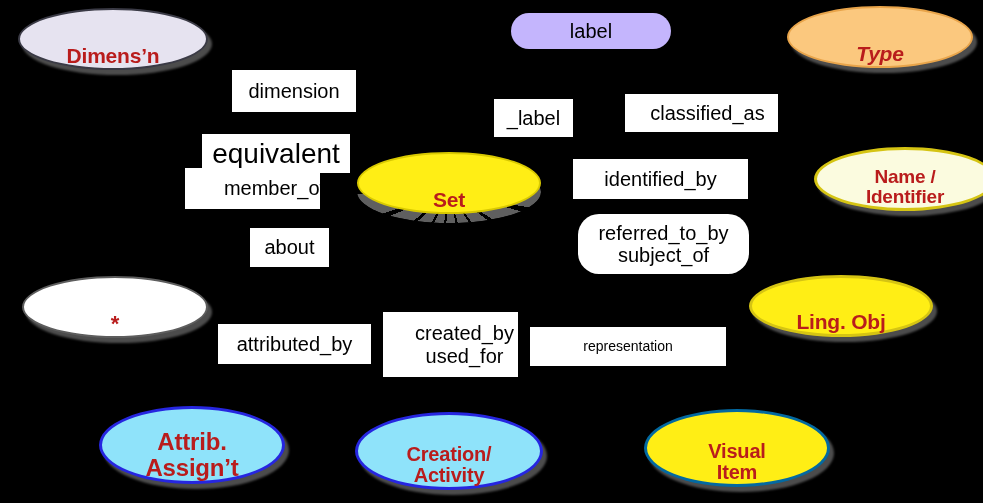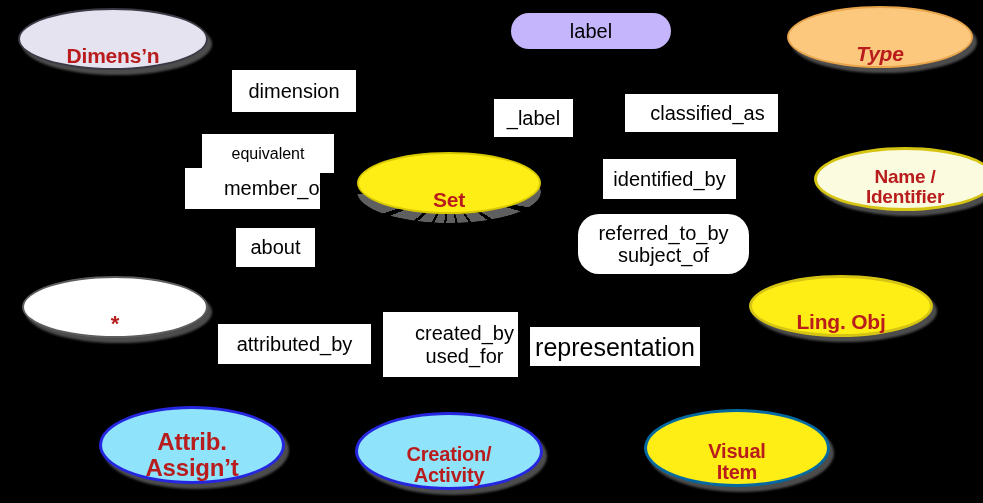--- a/index.html
+++ b/index.html
@@ -87,30 +87,30 @@
 </head>
 <body>
 
 <div id="canvas">
 
   <div id="plabel-layer">
       <div class="plabel" style="left: 232px; top: 70px; width: 124px; height: 42px; font-size: 20px;">dimension</div>
       <div class="plabel pill" style="left: 511px; top: 13px; width: 160px; height: 36px; font-size: 20px;">label</div>
       <div class="plabel" style="left: 494px; top: 77px; width: 79px; height: 38px; font-size: 20px; margin-top: 22px;">_label</div>
       <div class="plabel" style="left: 625px; top: 94px; width: 153px; height: 38px; font-size: 20px; padding-left: 12px;">classified_as</div>
-      <div class="plabel" style="left: 202px; top: 134px; width: 132px; height: 39px; font-size: 16px;">equivalent</div>
+      <div class="plabel" style="left: 202px; top: 134px; width: 148px; height: 39px; font-size: 28px;">equivalent</div>
       <div class="plabel" style="left: 185px; top: 168px; width: 135px; height: 41px; font-size: 20px; padding-left: 44px;">member_of</div>
-      <div class="plabel" style="left: 603px; top: 159px; width: 133px; height: 40px; font-size: 20px;">identified_by</div>
-      <div class="plabel" style="left: 236px; top: 228px; width: 79px; height: 39px; font-size: 20px;">about</div>
+      <div class="plabel" style="left: 573px; top: 159px; width: 175px; height: 40px; font-size: 20px;">identified_by</div>
+      <div class="plabel" style="left: 250px; top: 228px; width: 79px; height: 39px; font-size: 20px;">about</div>
       <div class="plabel" style="left: 578px; top: 214px; width: 171px; height: 60px; font-size: 20px; border-radius: 21px;">referred_to_by
 subject_of</div>
       <div class="plabel" style="left: 218px; top: 324px; width: 153px; height: 40px; font-size: 20px;">attributed_by</div>
       <div class="plabel" style="left: 383px; top: 312px; width: 135px; height: 65px; font-size: 20px; padding-left: 28px;">created_by
 used_for</div>
-      <div class="plabel" style="left: 530px; top: 327px; width: 170px; height: 39px; font-size: 25px;">representation</div>
+      <div class="plabel" style="left: 530px; top: 327px; width: 196px; height: 39px; font-size: 14px;">representation</div>
     </div>
 
   <div id="node-layer">
       <div class="node skin-dimension" style="left: 18px; top: 8px; width: 190px; height: 62px; font-size: 21px;">
         <span class="lbl">Dimens’n</span>
       </div>
       <div class="node skin-type" style="left: 787px; top: 6px; width: 186px; height: 62px; font-size: 21px; font-style: italic;">
         <span class="lbl">Type</span>
       </div>
       <div class="set-wrap" style="left: 357px; top: 152px; width: 184px; height: 62px;">

